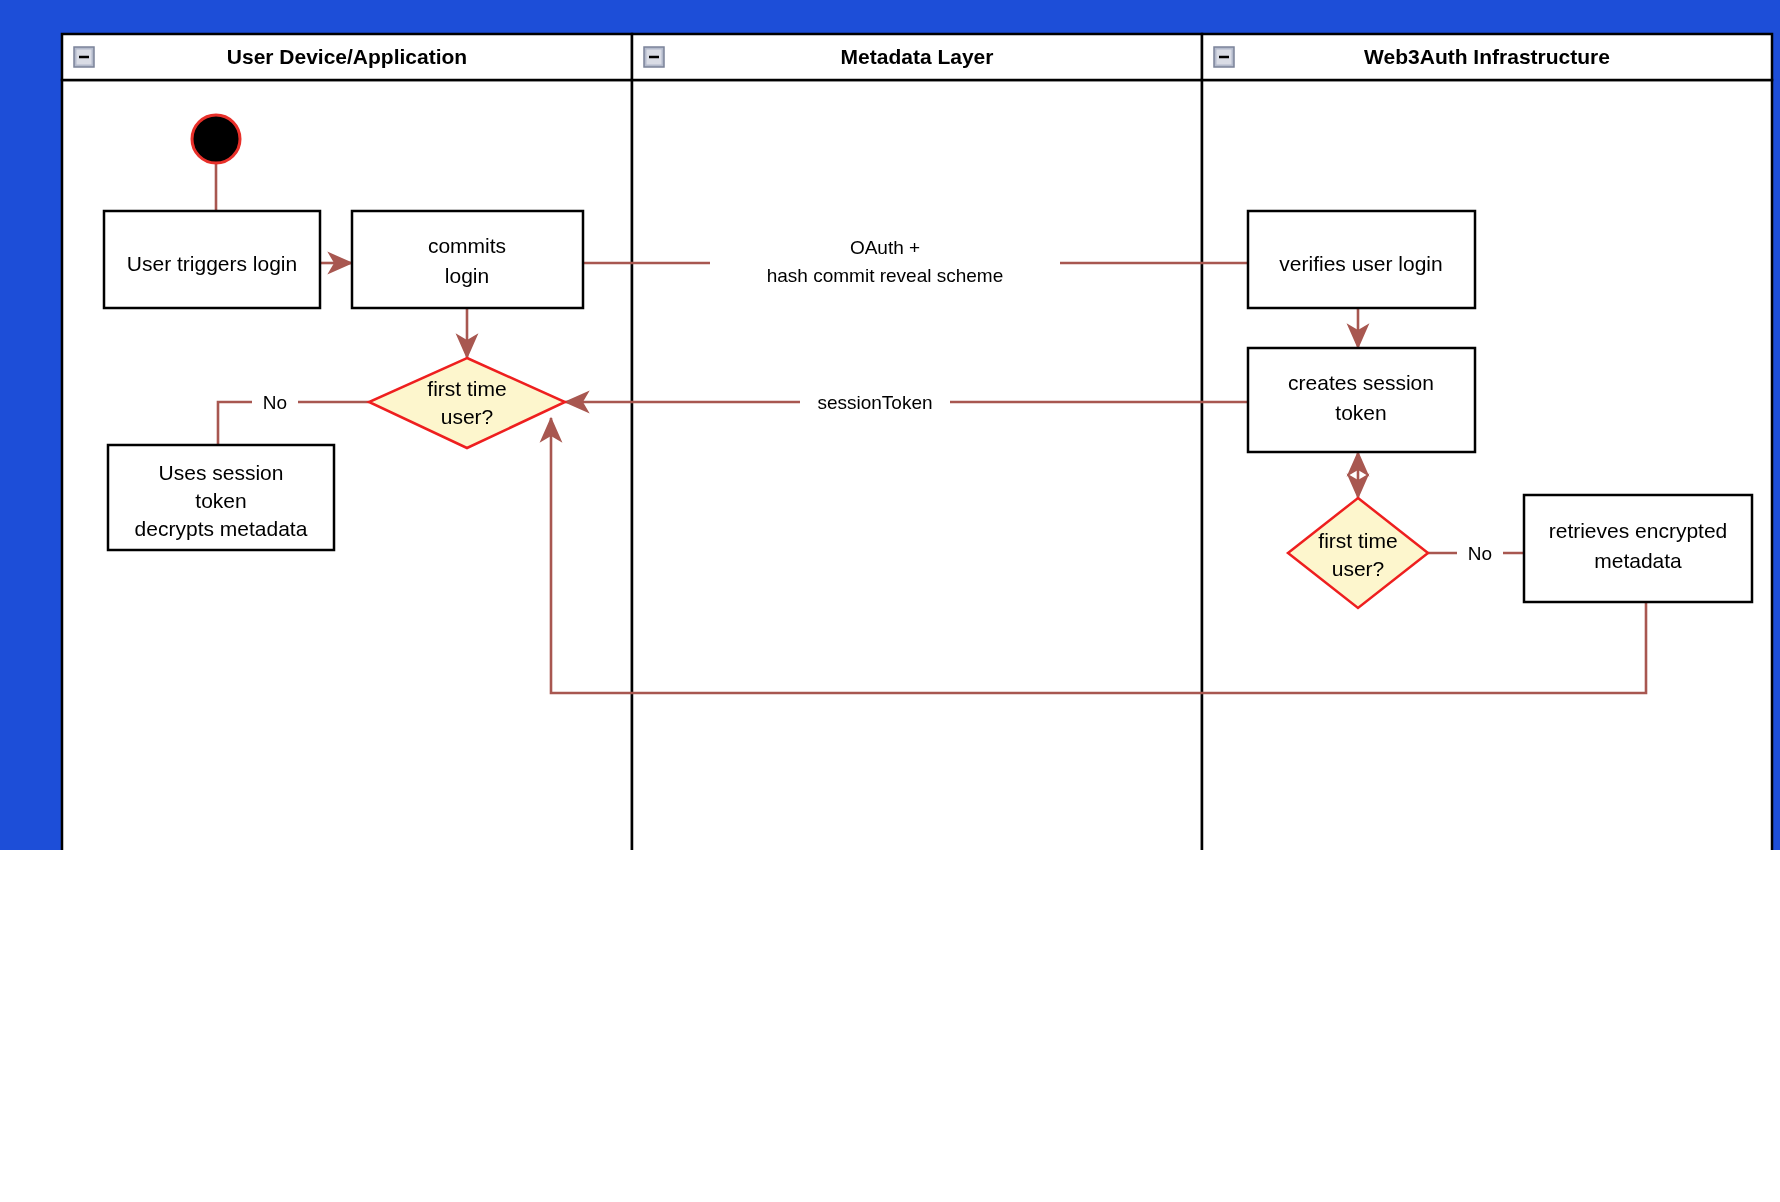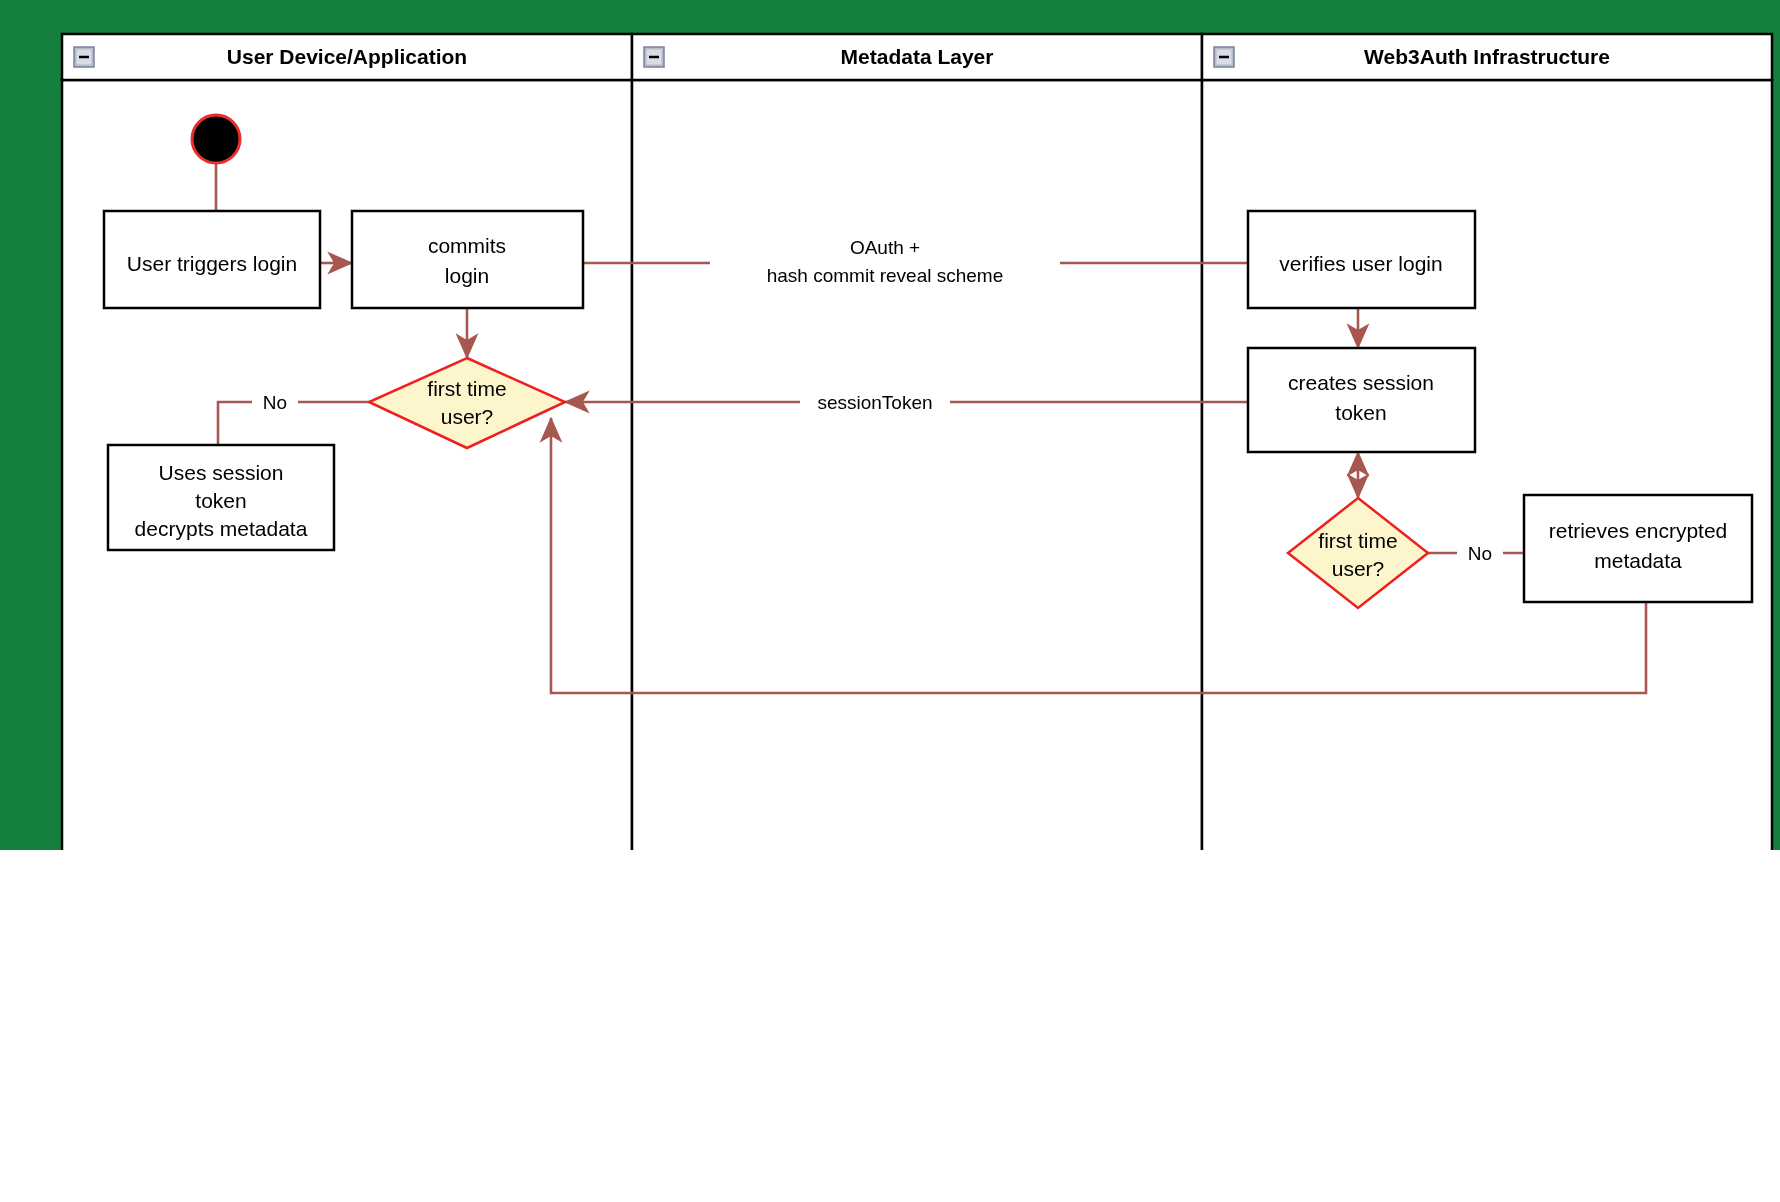--- a/index.html
+++ b/index.html
@@ -5,21 +5,21 @@
   html, body {
     margin: 0;
     padding: 0;
     background: #ffffff;
     font-family: "Liberation Sans", sans-serif;
   }
   #canvas {
     position: relative;
     width: 1780px;
     height: 850px;
-    background: #15803d;
+    background: #1d4ed8;
     overflow: hidden;
   }
   svg.layer {
     position: absolute;
     left: 0;
     top: 0;
     width: 1780px;
     height: 1202px;
   }
   .lane-title {

